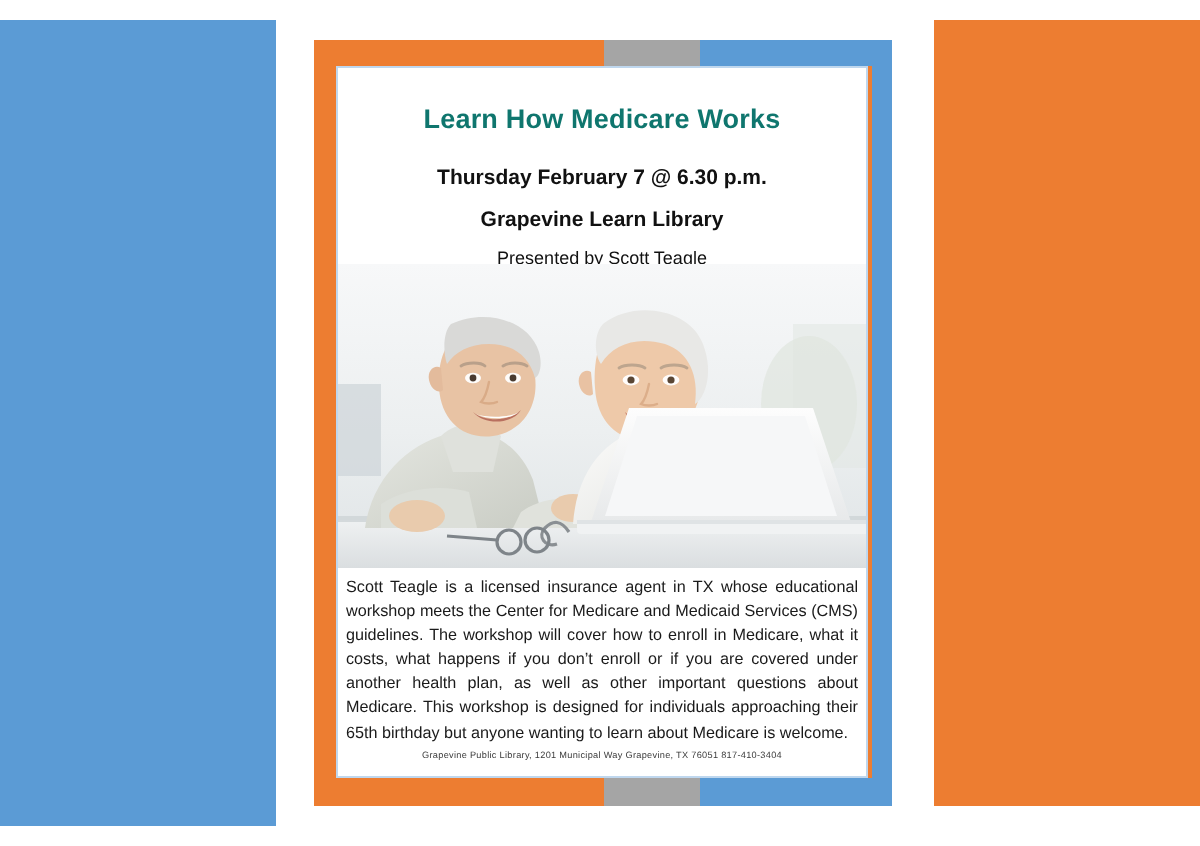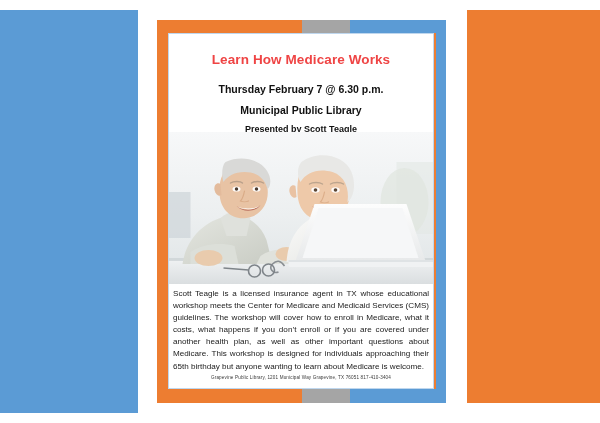--- a/index.html
+++ b/index.html
@@ -114,39 +114,39 @@
   }
 
   
   .headings {
     padding: 18px 14px 0 14px;
     text-align: center;
   }
   .poster-title {
     font-size: 13.5px;
     font-weight: bold;
-    color: #ef4444;
+    color: #0f766e;
     letter-spacing: .1px;
     margin: 0 0 12px 0;
   }
   .poster-when {
     font-size: 10.5px;
     font-weight: bold;
     color: #111111;
     margin: 16px 0 9px 0;
   }
   .poster-where {
     font-size: 10.5px;
     font-weight: bold;
     color: #111111;
     margin: 0 0 8px 0;
   }
   .poster-presenter {
     font-size: 9px;
-    font-weight: bold;
+    font-weight: normal;
     color: #111111;
     margin: 0;
   }
 
   
   .photo {
     position: absolute;
     left: 0;
     top: 98px;
     width: 100%;
@@ -200,21 +200,21 @@
     <div class="seg seg-right-blue"></div>
     <div class="seg seg-bottom-gray"></div>
     <div class="seg seg-bottom-blue"></div>
   </div>
 
   <div class="card">
 
     <div class="headings">
       <div class="poster-title">Learn How Medicare Works</div>
       <div class="poster-when">Thursday February 7 @ 6.30 p.m.</div>
-      <div class="poster-where">Municipal Public Library</div>
+      <div class="poster-where">Grapevine Learn Library</div>
       <div class="poster-presenter">Presented by Scott Teagle</div>
     </div>
 
     <div class="photo">
       <svg viewBox="0 0 265 152" preserveAspectRatio="xMidYMid slice" aria-hidden="true">
         <defs>
           <linearGradient id="bgsky" x1="0" y1="0" x2="0" y2="1">
             <stop offset="0%" stop-color="#f7f8f9"></stop>
             <stop offset="55%" stop-color="#eceff0"></stop>
             <stop offset="100%" stop-color="#dfe4e6"></stop>

